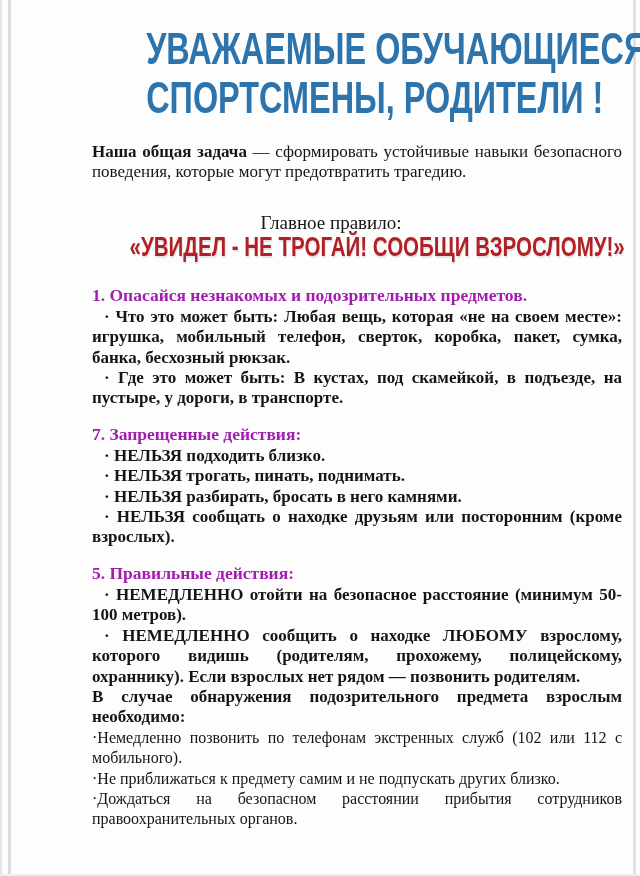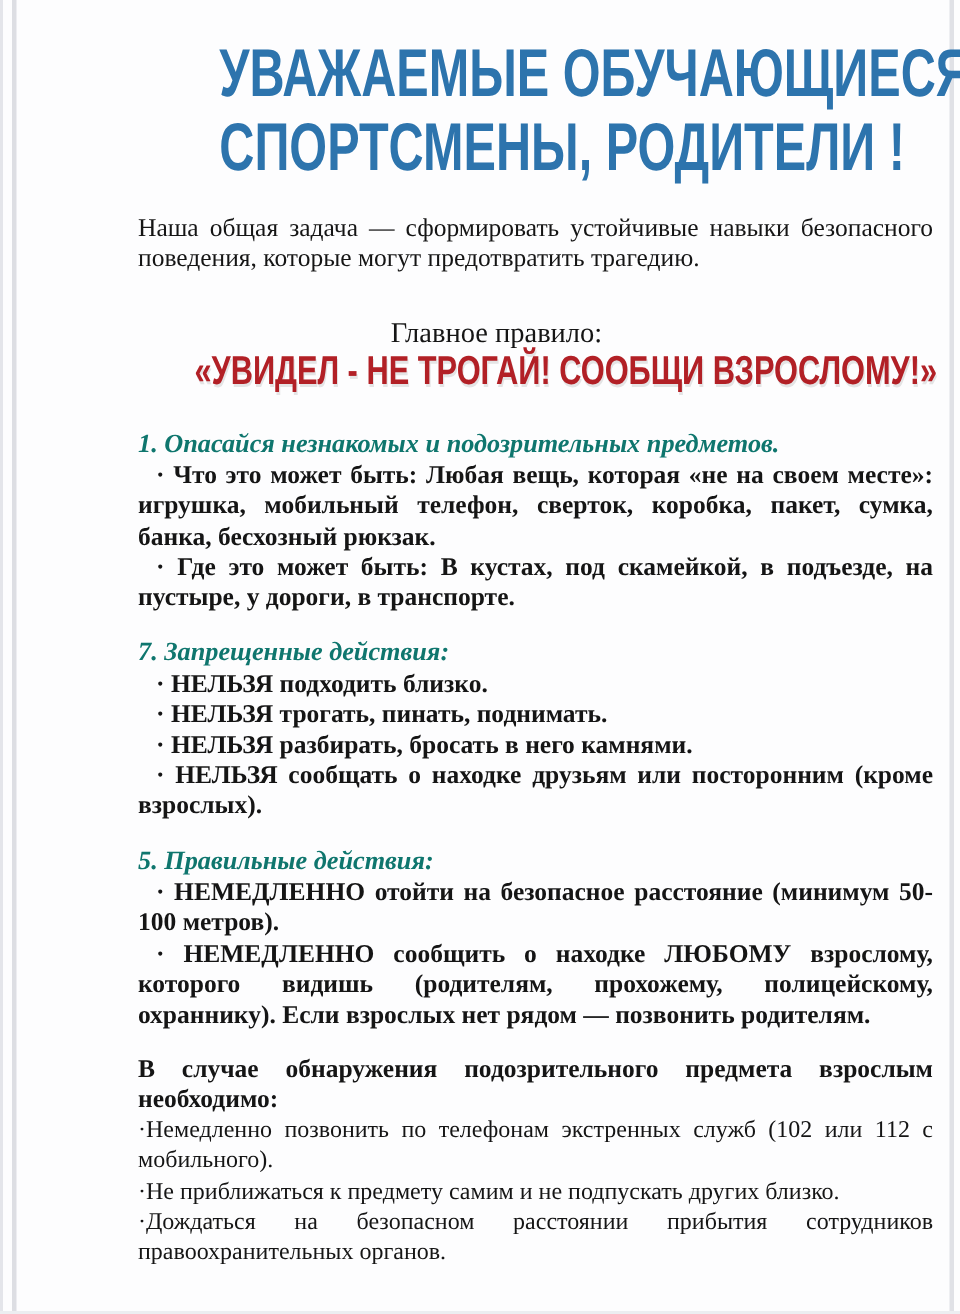--- a/index.html
+++ b/index.html
@@ -40,21 +40,21 @@
     transform: scaleX(0.72);
     transform-origin: 50% 50%;
   }
 
   .intro {
     margin: 20px 0 0 0;
     font-size: 17px;
     line-height: 20.4px;
     text-align: justify;
   }
-  .intro b { font-weight: normal; }
+  .intro b { font-weight: bold; }
 
   .rule-label {
     margin: 29px 0 0 0;
     position: relative; left: -26px;
     text-align: center;
     font-size: 19px;
     line-height: 21px;
   }
   .rule-text {
     margin: 1px 0 0 0;
@@ -71,32 +71,31 @@
     text-shadow: 1px 2px 0 rgba(140,140,140,0.22);
   }
 
   .sec { margin-top: 15px; }
   .sec-first { margin-top: 24px; }
   .sec-heading {
     margin: 0 0 1px 0;
     font-size: 17.5px;
     line-height: 21px;
     font-weight: bold;
-    color: #0f766e;
-    font-style: italic;
+    color: #a21caf;
   }
   .bullet {
     margin: 0;
     font-size: 17px;
     line-height: 20.4px;
     font-weight: bold;
     text-align: justify;
     text-indent: 12px;
   }
-  .closing { margin-top: 16px; }
+  .closing { }
   .closing-heading {
     margin: 0;
     font-size: 17px;
     line-height: 20.4px;
     font-weight: bold;
     text-align: justify;
   }
   .bullet-flush {
     margin: 0;
     font-size: 16px;

